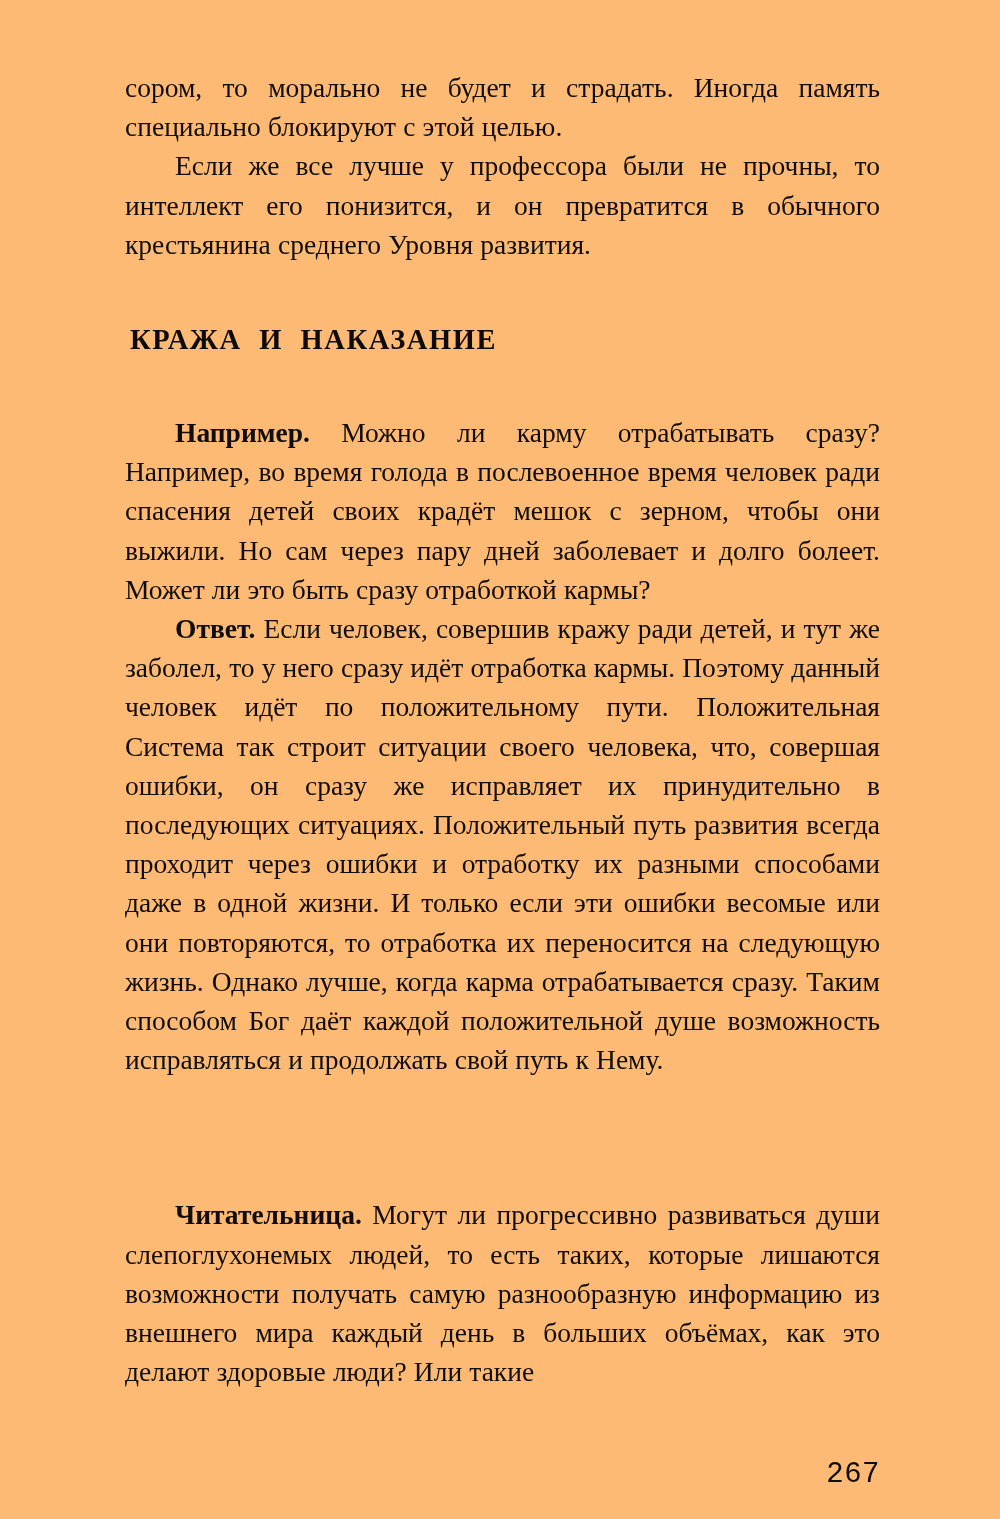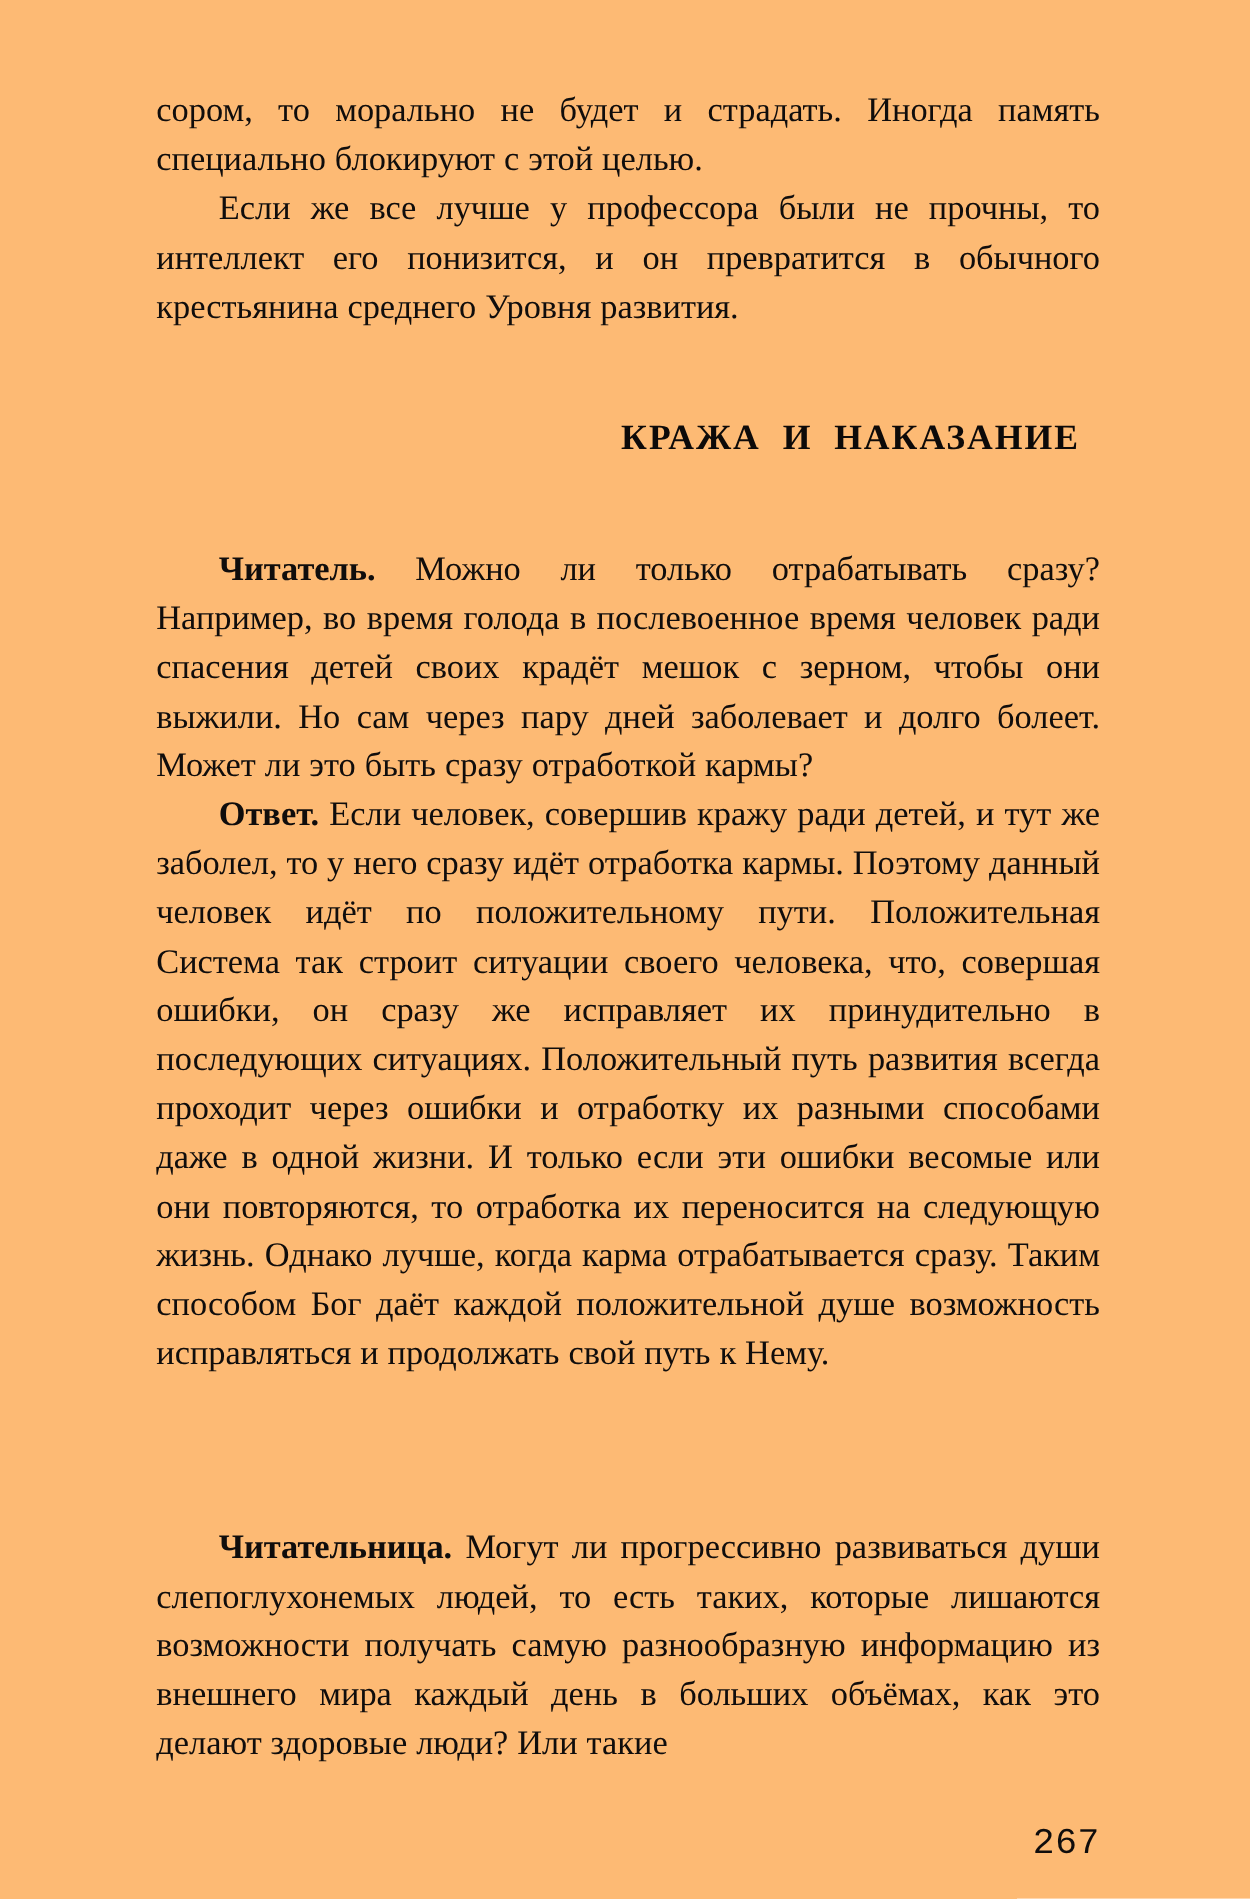--- a/index.html
+++ b/index.html
@@ -43,23 +43,23 @@
     text-indent: 0;
   }
   .speaker {
     font-weight: bold;
   }
   h2.section-heading {
     font-family: "Liberation Serif", "DejaVu Serif", serif;
     font-size: 28.5px;
     font-weight: bold;
     color: #0d0a09;
-    text-align: right;
+    text-align: left;
     letter-spacing: 1.6px;
-    margin: 16px;
+    margin: 5px;
     padding: 0;
     line-height: 34px;
     white-space: pre;
   }
   .gap-before-heading-1 { height: 54px; }
   .gap-after-heading-1  { height: 51px; }
   .gap-before-heading-2 { height: 62px; }
   .gap-after-heading-2  { height: 54px; }
   .page-number {
     position: absolute;
@@ -81,21 +81,21 @@
     <p class="body-par no-indent">сором, то морально не будет и страдать. Иногда память специально блокируют с этой целью.</p>
 
     <p class="body-par indent">Если же все лучше у профессора были не прочны, то интеллект его понизится, и он превратится в обычного крестьянина среднего Уровня развития.</p>
 
     <div class="gap-before-heading-1"></div>
 
     <h2 class="section-heading">КРАЖА  И  НАКАЗАНИЕ</h2>
 
     <div class="gap-after-heading-1"></div>
 
-    <p class="body-par indent"><span class="speaker">Читатель.</span><span> Можно ли только отрабатывать сразу? Например, во время голода в послевоенное время человек ради спасения детей своих крадёт мешок с зерном, чтобы они выжили. Но сам через пару дней заболевает и долго болеет. Может ли это быть сразу отработкой кармы?</span></p>
+    <p class="body-par indent"><span class="speaker">Например.</span><span> Можно ли карму отрабатывать сразу? Например, во время голода в послевоенное время человек ради спасения детей своих крадёт мешок с зерном, чтобы они выжили. Но сам через пару дней заболевает и долго болеет. Может ли это быть сразу отработкой кармы?</span></p>
 
     <p class="body-par indent"><span class="speaker">Ответ.</span><span> Если человек, совершив кражу ради детей, и тут же заболел, то у него сразу идёт отработка кармы. Поэтому данный человек идёт по положительному пути. Положительная Система так строит ситуации своего человека, что, совершая ошибки, он сразу же исправляет их принудительно в последующих ситуациях. Положительный путь развития всегда проходит через ошибки и отработку их разными способами даже в одной жизни. И только если эти ошибки весомые или они повторяются, то отработка их переносится на следующую жизнь. Однако лучше, когда карма отрабатывается сразу. Таким способом Бог даёт каждой положительной душе возможность исправляться и продолжать свой путь к Нему.</span></p>
 
     <div class="gap-before-heading-2"></div>
 
 
     <div class="gap-after-heading-2"></div>
 
     <p class="body-par indent"><span class="speaker">Читательница.</span><span> Могут ли прогрессивно развиваться души слепоглухонемых людей, то есть таких, которые лишаются возможности получать самую разнообразную информацию из внешнего мира каждый день в больших объёмах, как это делают здоровые люди? Или такие</span></p>
 

